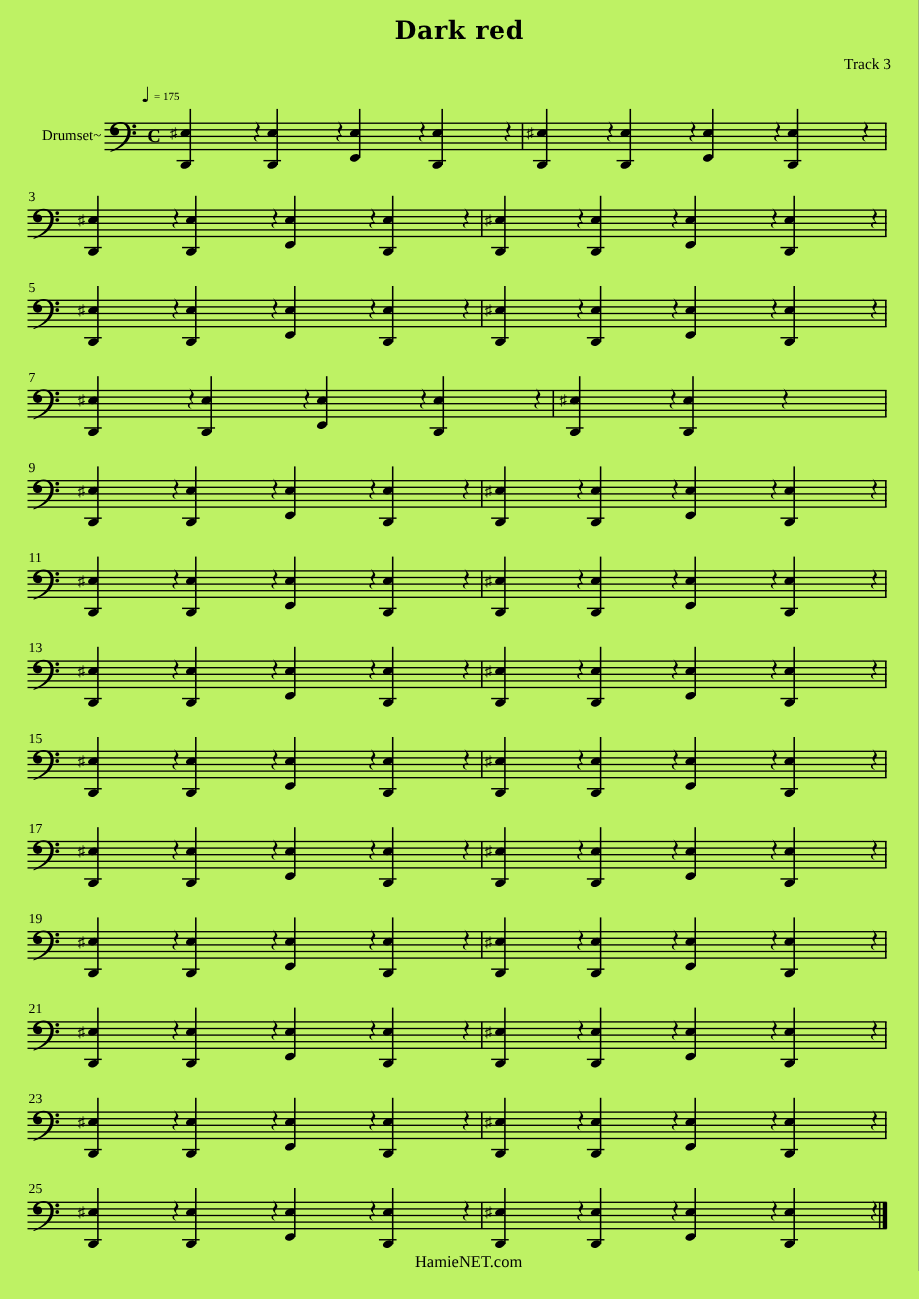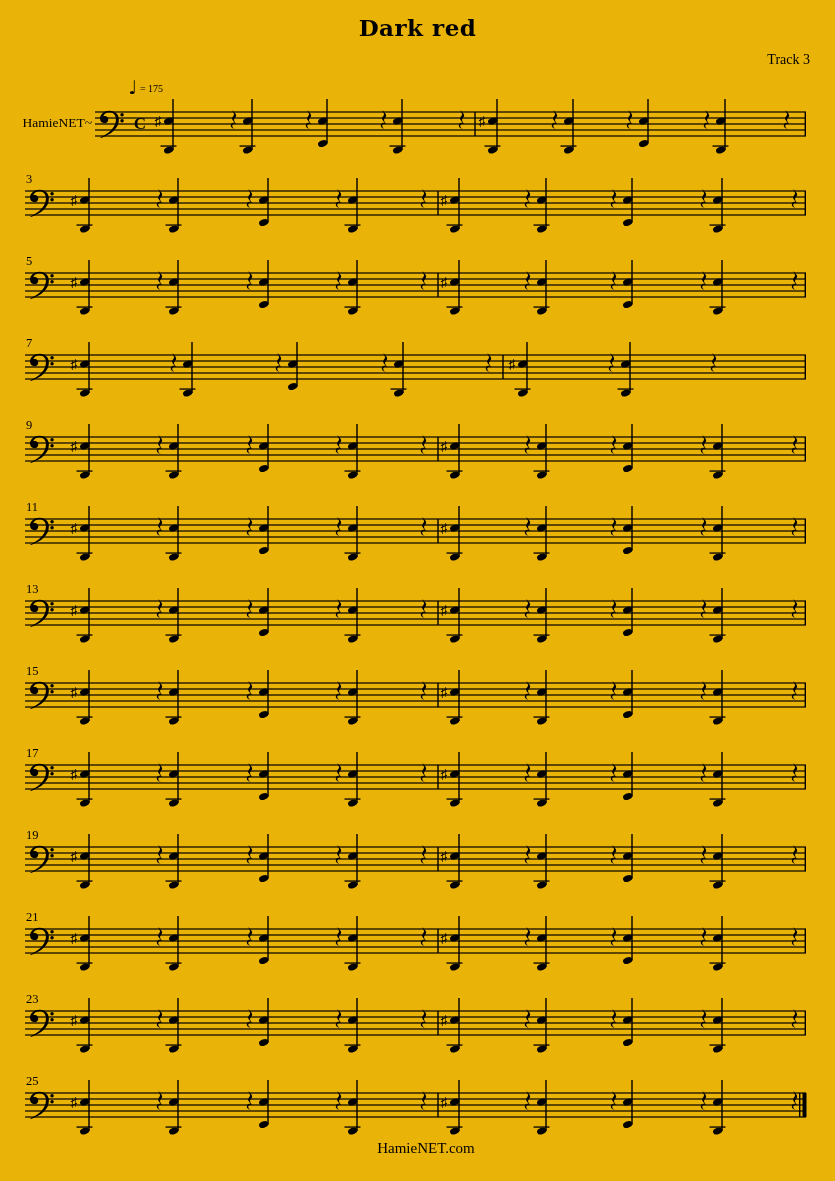--- a/index.html
+++ b/index.html
@@ -1,18 +1,18 @@
 <!DOCTYPE html>
 <html><head>
 <meta charset="utf-8">
 <style>
   html,body{margin:0;padding:0;background:#888;}
   .page{
     position:relative; width:835px; height:1181px; margin:0 auto;
-    background:#eab308; overflow:hidden;
+    background:#bef264; overflow:hidden;
     font-family:"Liberation Serif","DejaVu Serif",serif; color:#000;
   }
   .title{
     position:absolute; left:0; right:0; top:14px; text-align:center;
     font-family:"DejaVu Serif","Liberation Serif",serif;
     font-weight:bold; font-size:23px; letter-spacing:0.5px;
   }
   .track{
     position:absolute; right:25px; top:52px;
     font-size:14px;
@@ -40,21 +40,21 @@
 </style>
 </head>
 <body>
 
 <div class="page">
   <div class="title">Dark red</div>
   <div class="track">Track 3</div>
   <div class="tempo">
     <span class="note-glyph">♩</span><span class="eq">= 175</span>
   </div>
-  <div class="staff-label">HamieNET~</div>
+  <div class="staff-label">Drumset~</div>
   <div class="score-layer" id="score">
       <svg width="835" height="82" viewBox="0 0 835 82" style="top: 80px;">
         <rect x="95" y="31.4" width="711" height="1.2" fill="#000000"></rect>
         <rect x="95" y="37.4" width="711" height="1.2" fill="#000000"></rect>
         <rect x="95" y="43.4" width="711" height="1.2" fill="#000000"></rect>
         <rect x="95" y="49.4" width="711" height="1.2" fill="#000000"></rect>
         <rect x="95" y="55.4" width="711" height="1.2" fill="#000000"></rect>
         <g transform="translate(99,30) scale(1.02)" fill="#000000">
           <path d="M10.5 0.8 C5 0.8 1 4.2 1 8.4 c0 2.7 1.9 4.6 4.3 4.6 2.2 0 3.8 -1.6 3.8 -3.7 0 -2 -1.5 -3.5 -3.5 -3.5 -0.5 0 -1 0.1 -1.4 0.3 C5.1 3.7 7.5 2.2 10.3 2.2 c3.9 0 6.3 2.9 6.3 7.2 0 7.3 -6.1 13.4 -14.9 17.2 -0.6 0.3 -0.3 1.1 0.3 0.9 C11.9 24 19.5 18 19.5 9.6 19.5 4.2 15.9 0.8 10.5 0.8 Z"></path>
           <circle cx="22.6" cy="4.6" r="1.7"></circle>

